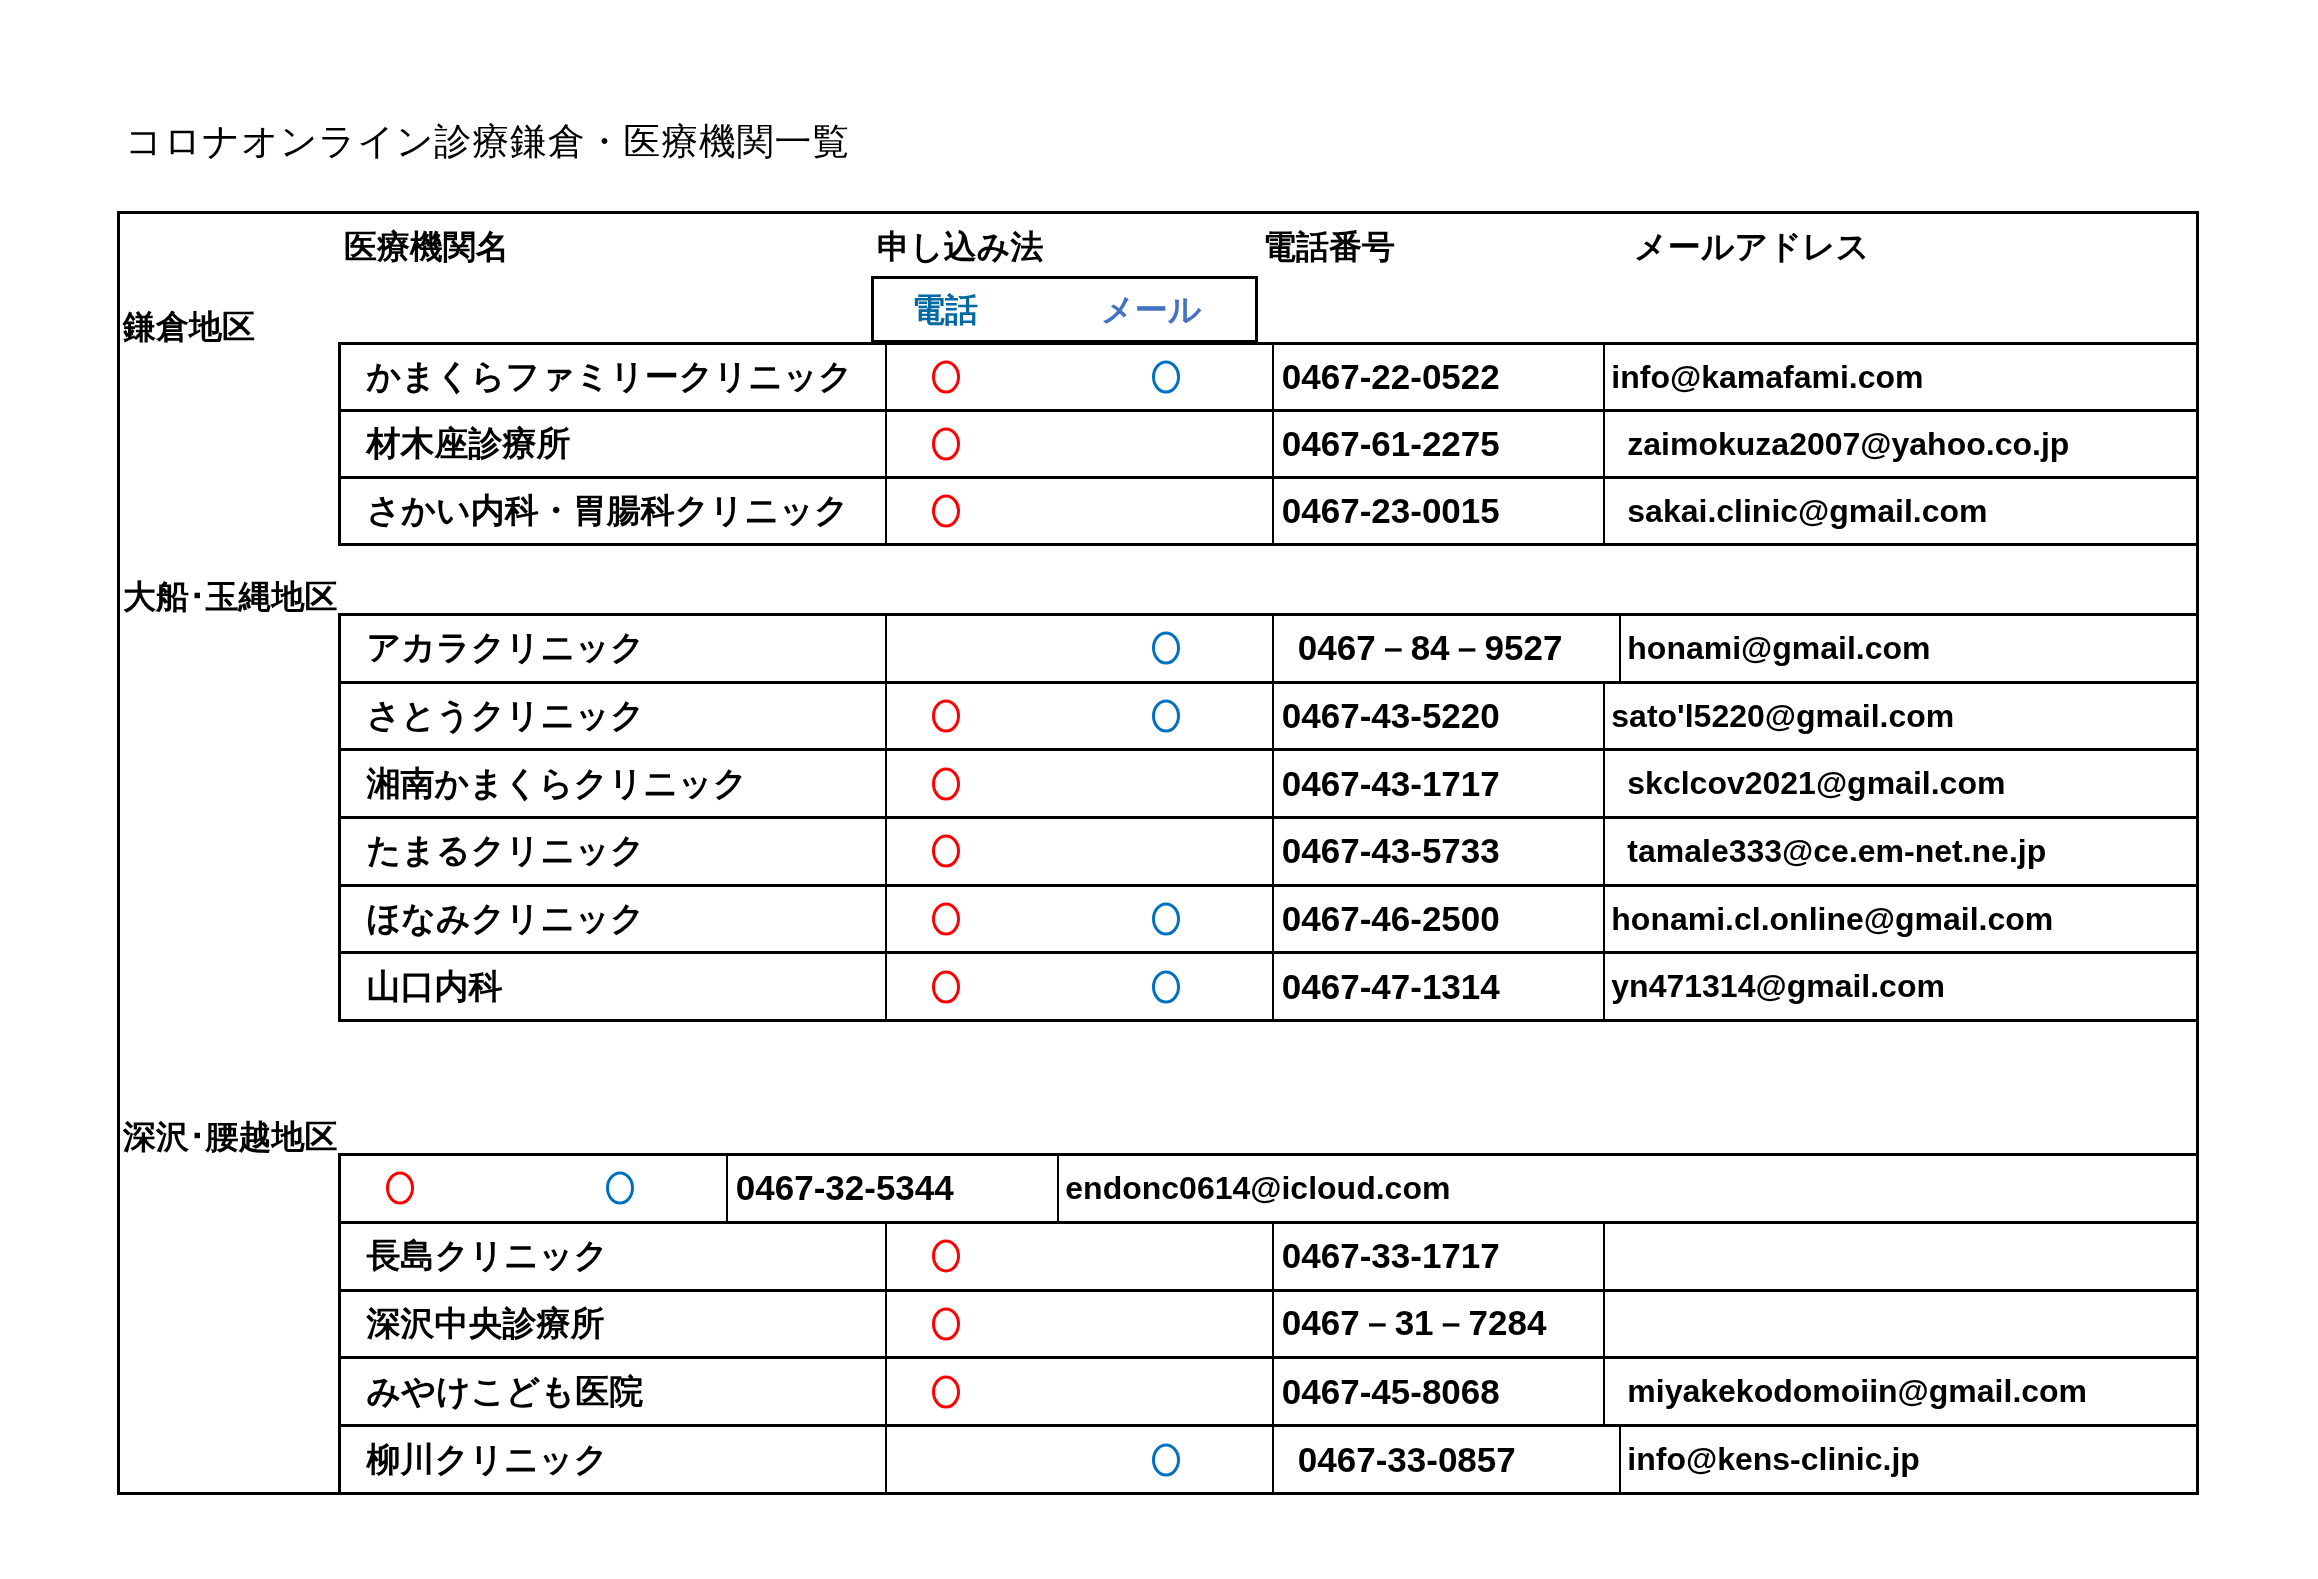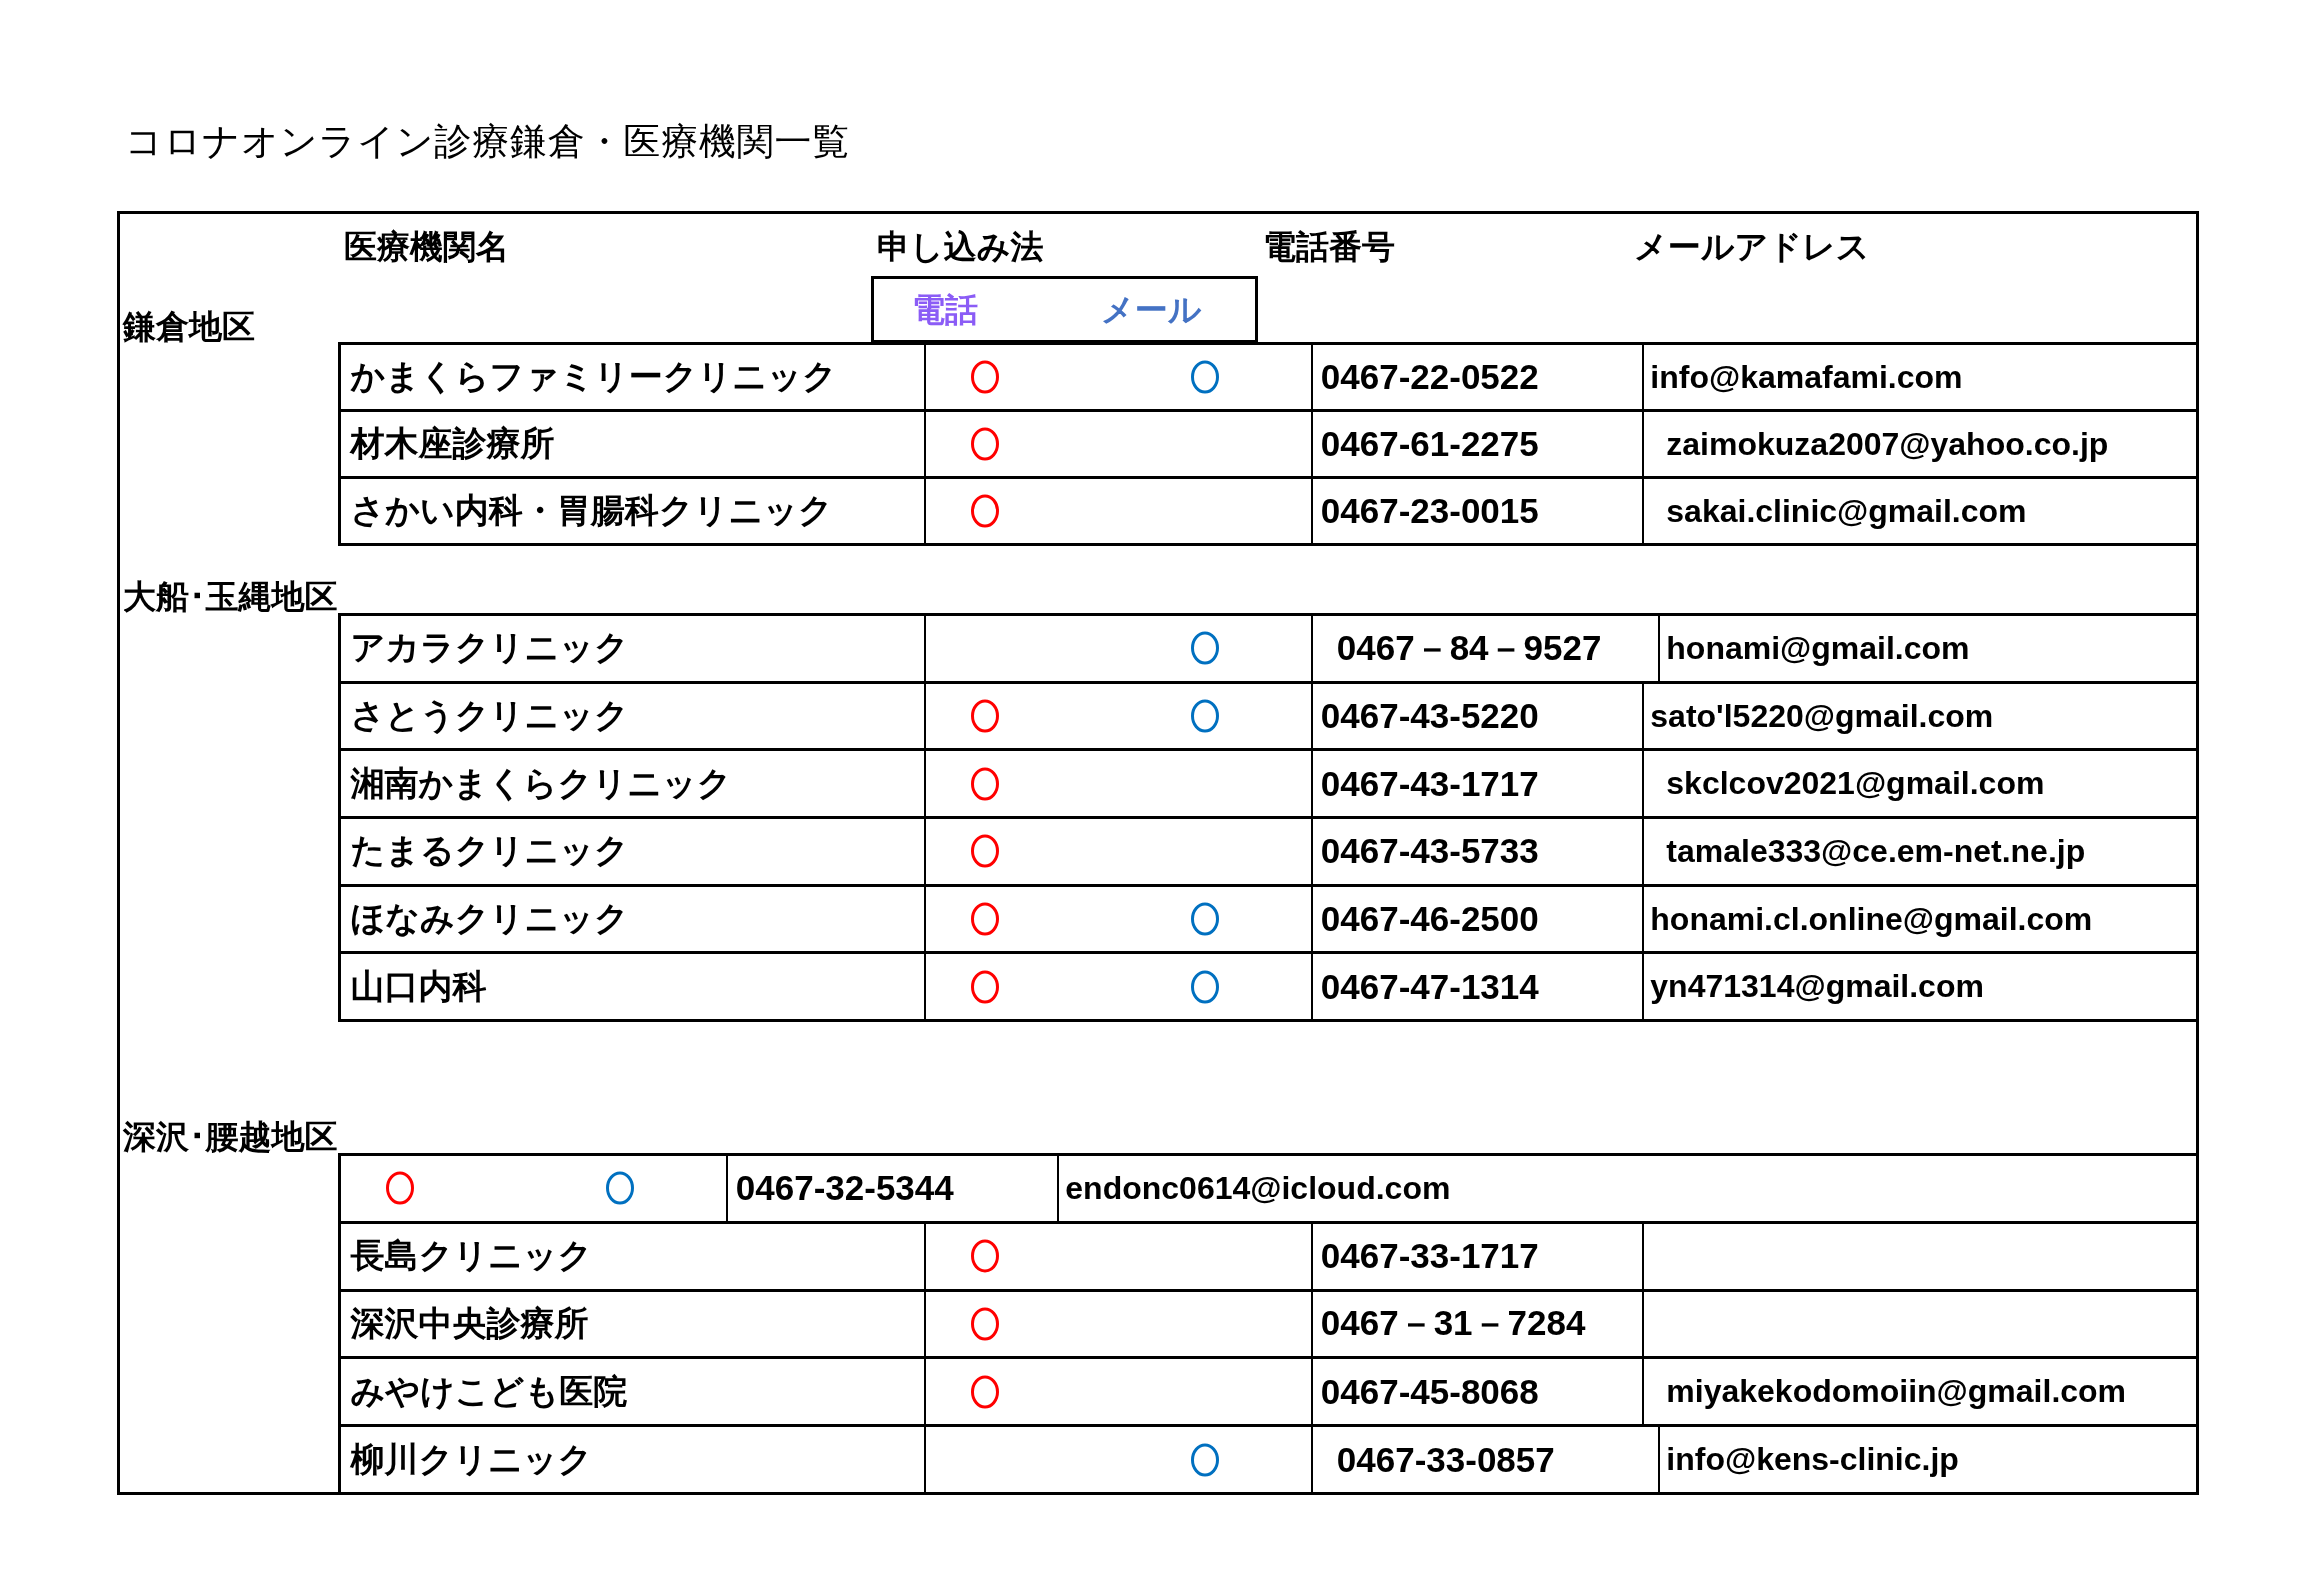--- a/index.html
+++ b/index.html
@@ -42,22 +42,22 @@
   .section{
     position:absolute;left:338px;width:1861px;border:3.1px solid #000;
     box-sizing:border-box;display:flex;flex-direction:column;
   }
   .sec-0{top:342px;height:204px;}
   .sec-1{top:613px;height:409px;}
   .sec-2{top:1153px;height:342px;}
   .row{flex:1;display:flex;min-height:0;}
   .row + .row{border-top:3.1px solid #000;}
   .cell{box-sizing:border-box;display:flex;align-items:center;overflow:hidden;}
-  .cell.name{width:585px;border-right:2.3px solid #000;padding-left:9.4px;
-    font-size:34px;font-weight:700;white-space:nowrap;}
+  .cell.name{width:530px;border-right:2.3px solid #000;padding-left:9.4px;
+    font-size:34px;font-weight:700;white-space:nowrap;margin-left:16px;}
   .cell.method{width:387px;border-right:2.3px solid #000;position:relative;}
   .cell.phone{width:331px;border-right:2.3px solid #000;padding-left:7.8px;
     font-size:35px;white-space:nowrap;}
   .cell.email{flex:1;padding-left:6.3px;font-size:32px;white-space:nowrap;}
   .b{font-weight:700;}
   .r{font-weight:700;margin-left:16px;}
   .circle{
     position:absolute;top:50%;transform:translateY(-50%);
     width:22px;height:27px;border-radius:50%;box-sizing:content-box;
   }
@@ -76,21 +76,21 @@
   <div class="hlabel h-name">医療機関名</div>
   <div class="hlabel h-method">申し込み法</div>
   <div class="hlabel h-phone">電話番号</div>
   <div class="hlabel h-email">メールアドレス</div>
 
   <div class="region region-0">鎌倉地区</div>
   <div class="region region-1">大船･玉縄地区</div>
   <div class="region region-2">深沢･腰越地区</div>
 
   <div class="subbox">
-    <span class="sub-phone" style="color: #8b5cf6;">電話</span>
+    <span class="sub-phone" style="color: #0369a1;">電話</span>
     <span class="sub-mail" style="color: rgb(68, 114, 196);">メール</span>
   </div>
 
   <div class="section sec-0">
   <div class="row">
     <div class="cell name">かまくらファミリークリニック</div>
     <div class="cell method">
       <span class="circle red"></span>
       <span class="circle blue"></span>
     </div>

